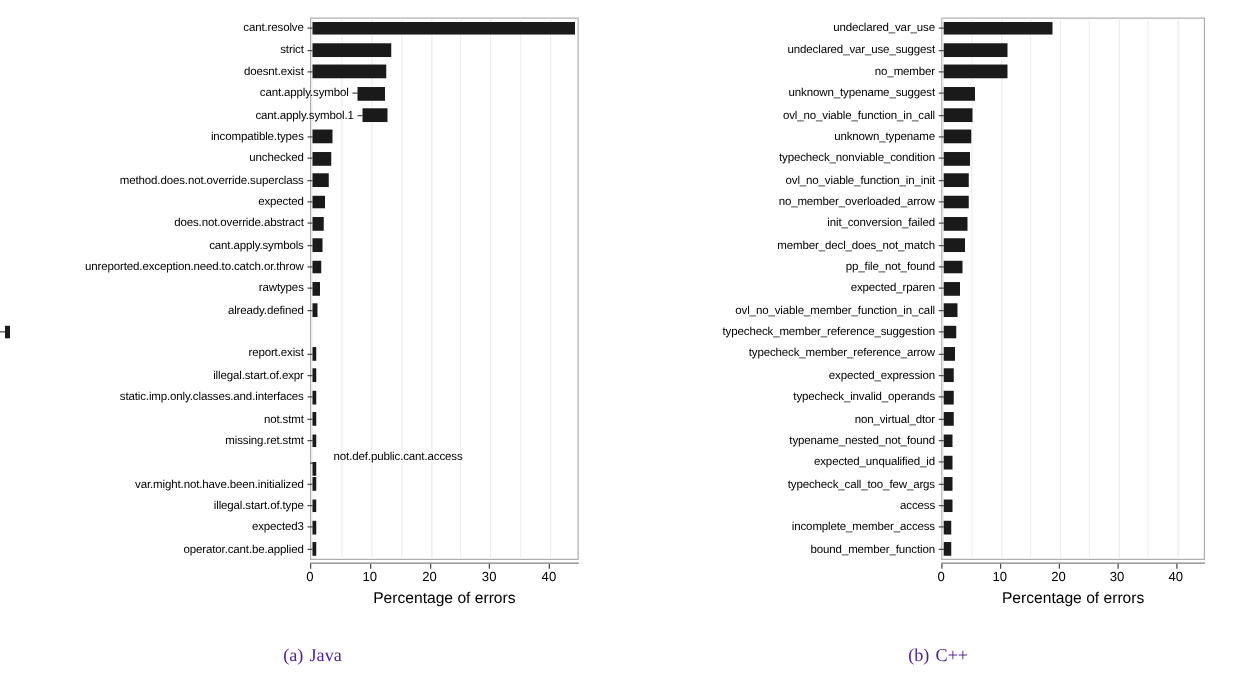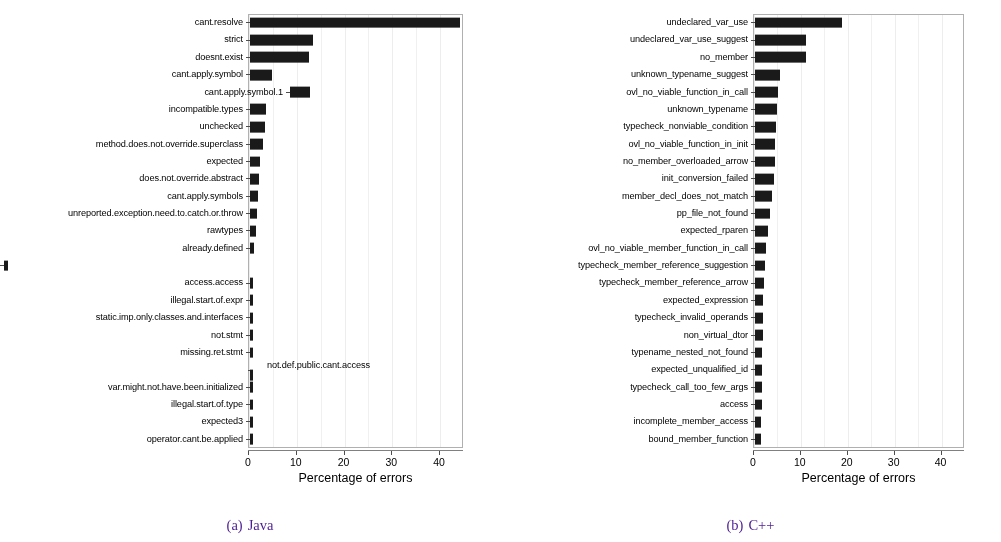--- a/index.html
+++ b/index.html
@@ -166,21 +166,21 @@
             </div>
           </div>
           <div class="row" style="height: 17.36px;">
             <div class="ylabel" style="width: 243px;">doesnt.exist</div>
             <div class="tick-mark"></div>
             <div class="barcell">
               <div class="bar" title="doesnt.exist: 12.3" style="width: 58.7667px; height: 10.7632px;"></div>
             </div>
           </div>
           <div class="row" style="height: 17.36px;">
-            <div class="ylabel" style="width: 243px;">cant.apply.symbol</div>
+            <div class="ylabel" style="width: 243px; padding-left: 36px;">cant.apply.symbol</div>
             <div class="tick-mark"></div>
             <div class="barcell">
               <div class="bar" title="cant.apply.symbol: 4.6" style="width: 21.9778px; height: 10.7632px;"></div>
             </div>
           </div>
           <div class="row" style="height: 17.36px; padding-left: 40px;">
             <div class="ylabel" style="width: 243px;">cant.apply.symbol.1</div>
             <div class="tick-mark"></div>
             <div class="barcell">
               <div class="bar" title="cant.apply.symbol.1: 4.2" style="width: 20.0667px; height: 10.7632px;"></div>
@@ -249,21 +249,21 @@
               <div class="bar" title="already.defined: 0.9" style="width: 4.3px; height: 10.7632px;"></div>
             </div>
           </div>
           <div class="row" style="height: 17.36px;">
             <div class="tick-mark"></div>
             <div class="barcell">
               <div class="bar" title="non-static.cant.be.ref: 0.8" style="width: 3.82222px; height: 10.7632px;"></div>
             </div>
           </div>
           <div class="row" style="height: 17.36px;">
-            <div class="ylabel" style="width: 243px;">access.access</div>
+            <div class="ylabel" style="width: 243px;">report.exist</div>
             <div class="tick-mark"></div>
             <div class="barcell">
               <div class="bar" title="report.access: 0.7" style="width: 3.34444px; height: 10.7632px;"></div>
             </div>
           </div>
           <div class="row" style="height: 17.36px;">
             <div class="ylabel" style="width: 243px;">illegal.start.of.expr</div>
             <div class="tick-mark"></div>
             <div class="barcell">
               <div class="bar" title="illegal.start.of.expr: 0.65" style="width: 3.10556px; height: 10.7632px;"></div>

